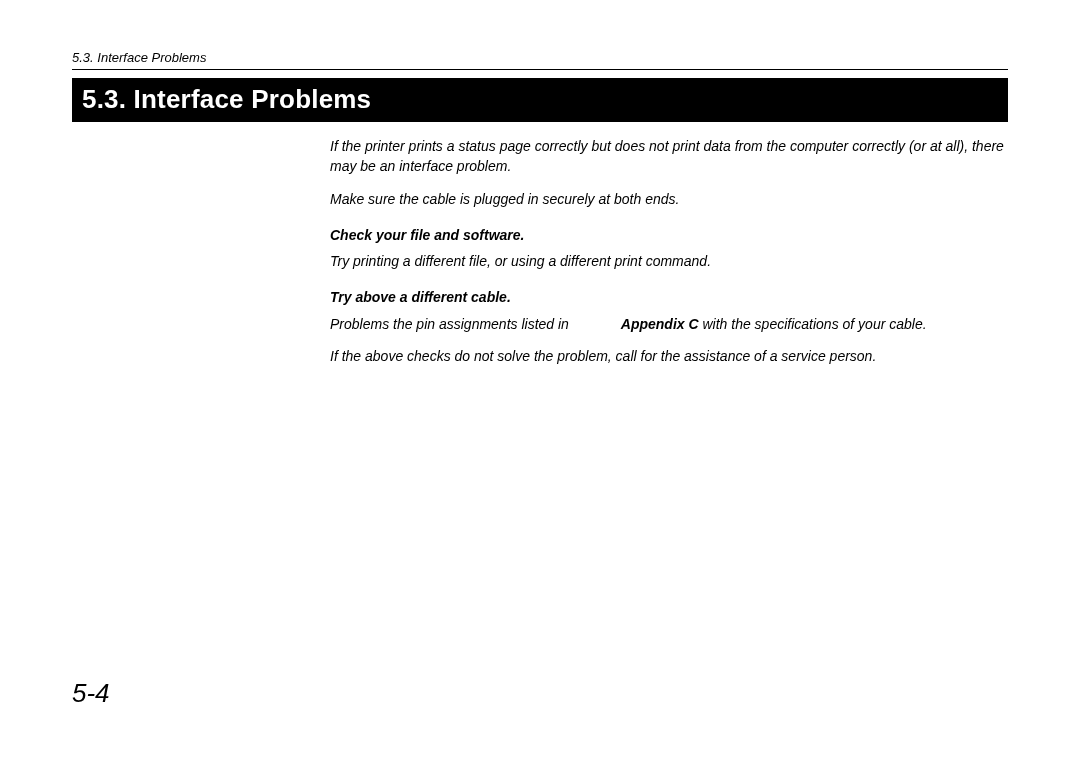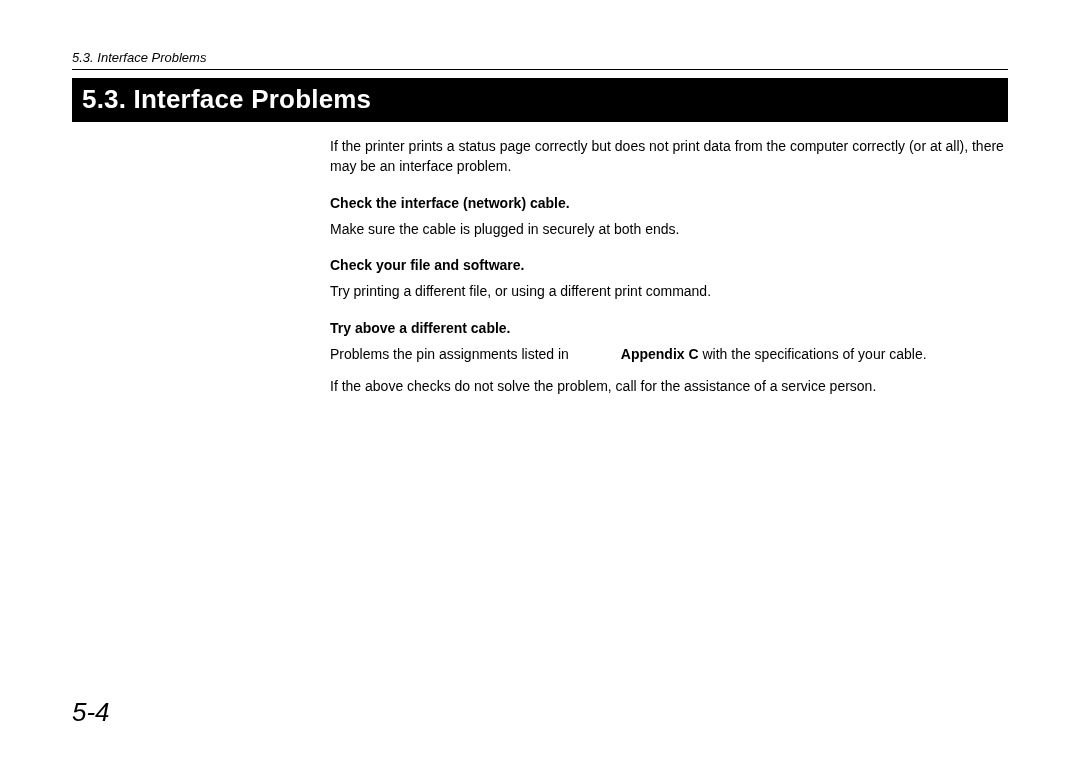--- a/index.html
+++ b/index.html
@@ -25,51 +25,51 @@
     font-weight:bold;
     font-size:26px;
     padding:6px 10px 7px 10px;
     letter-spacing:0.2px;
   }
   .content{
     margin-left:258px;   
     margin-top:14px;
     font-size:14px;
     line-height:1.45;
+    font-style:italic;
   }
   .content p{margin:0 0 12px 0;}
   .content .heading{
     font-weight:bold;
     margin-top:16px;margin-bottom:6px;
   }
   .content .heading:first-of-type{margin-top:14px;}
   .page-number{
     position:absolute;
-    left:72px;bottom:36px;
+    left:72px;bottom:55px;
     font-style:italic;
     font-size:26px;
   }
   .bold-inline{font-weight:bold;margin-left:48px;}
 </style>
 </head>
 <body>
 
 <div class="page">
 
   <div class="running-header">5.3.  Interface Problems</div>
 
   <hr class="rule">
 
   <div class="section-bar">5.3. Interface Problems</div>
 
   <div class="content">
 
     <p>If the printer prints a status page correctly but does not print data from the computer correctly (or at all), there may be an interface problem.</p>
 
-    <p class="heading">Check the interface (network) cable.</p>
     <p>Make sure the cable is plugged in securely at both ends.</p>
 
     <p class="heading">Check your file and software.</p>
     <p>Try printing a different file, or using a different print command.</p>
 
     <p class="heading">Try above a different cable.</p>
     <p>
       <span>Problems the pin assignments listed in </span><span class="bold-inline">Appendix C</span><span> with the specifications of your cable.</span>
     </p>
 

